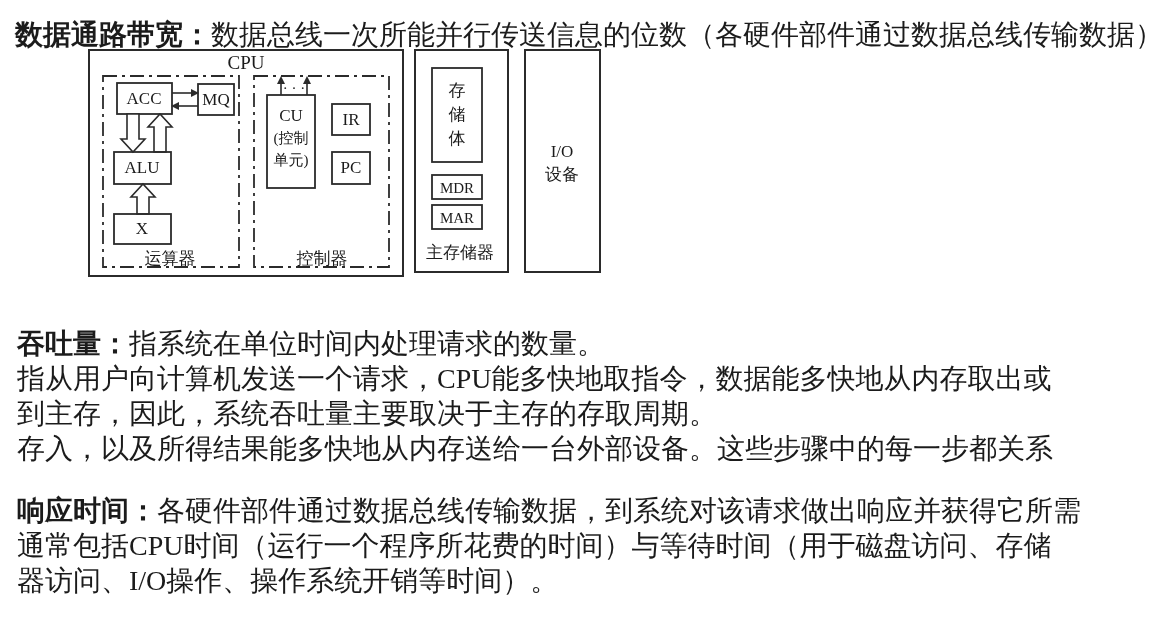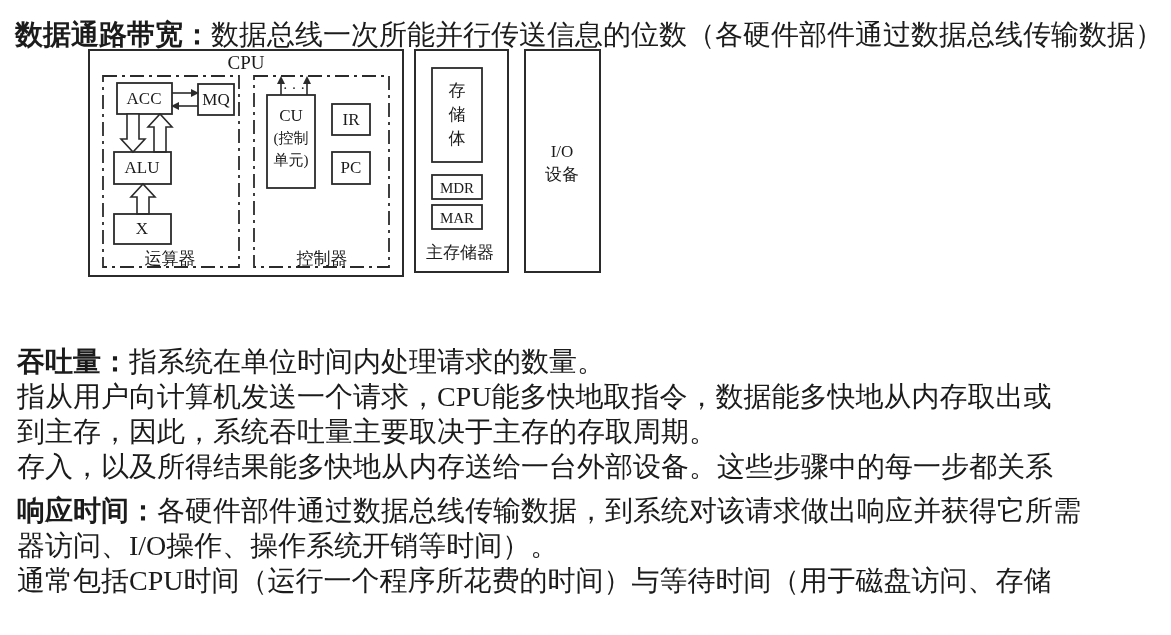--- a/index.html
+++ b/index.html
@@ -29,21 +29,21 @@
     font-family:"Liberation Serif", serif;
     font-weight:400;
   }
   .para{
     position:absolute;
     left:17px;
     font-size:28px;
     line-height:35px;
     white-space:nowrap;
   }
-  .para-throughput{ top:344px; }
+  .para-throughput{ top:326px; }
   .para-response{ top:493px; }
   .diagram-svg{
     position:absolute;
     left:0;
     top:0;
   }
   .d-box{ fill:none; stroke:#2b2b2b; stroke-width:1.8; }
   .d-outer{ stroke-width:2; }
   .d-dash{ fill:none; stroke:#2b2b2b; stroke-width:1.8; stroke-dasharray:14 5 3 5; }
   .d-line{ stroke:#2b2b2b; stroke-width:1.6; fill:none; }
@@ -140,17 +140,17 @@
 
   <div class="para para-throughput">
     <div><span class="term">吞吐量：</span><span class="def">指系统在单位时间内处理请求的数量。</span></div>
     <div class="def">指从用户向计算机发送一个请求，CPU能多快地取指令，数据能多快地从内存取出或</div>
     <div class="def">到主存，因此，系统吞吐量主要取决于主存的存取周期。</div>
     <div class="def">存入，以及所得结果能多快地从内存送给一台外部设备。这些步骤中的每一步都关系</div>
   </div>
 
   <div class="para para-response">
     <div><span class="term">响应时间：</span><span class="def">各硬件部件通过数据总线传输数据，到系统对该请求做出响应并获得它所需</span></div>
+    <div class="def">通常包括CPU时间（运行一个程序所花费的时间）与等待时间（用于磁盘访问、存储</div>
     <div class="def">器访问、I/O操作、操作系统开销等时间）。</div>
-    <div class="def">通常包括CPU时间（运行一个程序所花费的时间）与等待时间（用于磁盘访问、存储</div>
   </div>
 
 </div>
 
 </body></html>

